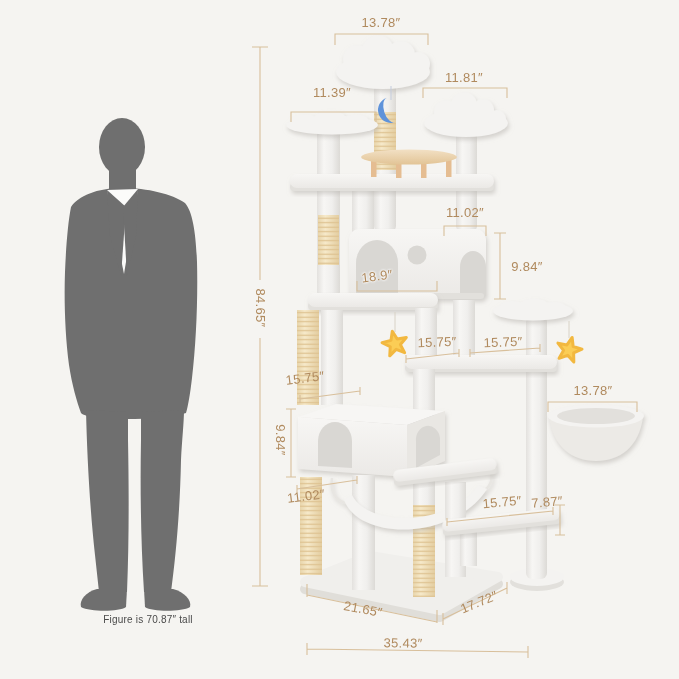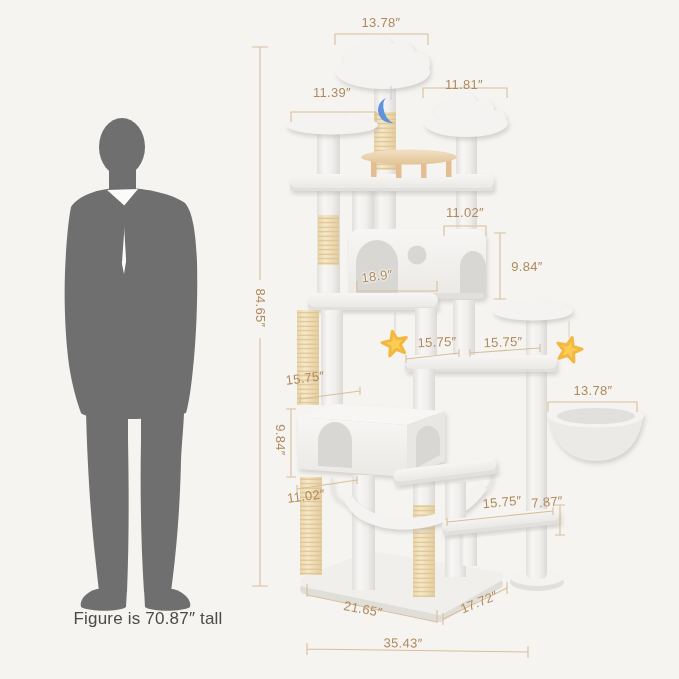--- a/index.html
+++ b/index.html
@@ -3,21 +3,21 @@
 <meta charset="utf-8">
 <style>
   html,body{margin:0;padding:0;background:#ffffff;}
   #screen{position:relative;width:679px;height:679px;overflow:hidden;
           background:var(--background,#f5f4f1);
           font-family:"Liberation Sans",sans-serif;}
   #scene{position:absolute;left:0;top:0;}
   .dim{position:absolute;font-size:13px;line-height:1;color:var(--dim-text,#b08a5e);
        letter-spacing:.3px;white-space:nowrap;transform:translate(-50%,-50%);}
   .glow{text-shadow:0 0 3px #fff,0 0 3px #fff,0 0 2px #fff;}
-  .caption{position:absolute;font-size:17px;color:var(--caption-text,#4a4a4a);
+  .caption{position:absolute;font-size:10px;color:var(--caption-text,#4a4a4a);
            white-space:nowrap;transform:translate(-50%,-50%);letter-spacing:.2px;}
   .dimline{stroke:var(--dim-line,#d8bf9b);stroke-width:1.1;fill:none;}
   .plush{fill:var(--plush-white,#f4f3f1);}
   .shade{fill:var(--plush-shadow,#e2e0dc);}
   .open{fill:var(--opening,#d9d7d3);}
   .fig{fill:var(--figure,#6f6f6f);}
 </style>
 </head>
 <body>
 
@@ -246,21 +246,21 @@
     <path class="dimline" d="M548,412 V402 H637 V412"></path>
     <path class="dimline" d="M447,526 V518 M447,522 L553,511 M553,515 V507"></path>
     <path class="dimline" d="M555,505 H565 M560,505 V535 M555,535 H565"></path>
     <path class="dimline" d="M307,584 V597 M307,595 L437,622 M437,610 V623"></path>
     <path class="dimline" d="M443,613 V625 M443,619 L507,588 M507,582 V594"></path>
     <path class="dimline" d="M307,643 V655 M307,649 L528,652 M528,646 V658"></path>
   </g>
 </svg>
 
 <div class="dim" style="left:381px;top:22px">13.78″</div>
-<div class="dim" style="left:464px;top:84px">11.81″</div>
+<div class="dim" style="left:464px;top:77px">11.81″</div>
 <div class="dim" style="left:332px;top:92px">11.39″</div>
 <div class="dim" style="left:260px;top:308px;transform:translate(-50%,-50%) rotate(90deg)">84.65″</div>
 <div class="dim" style="left:465px;top:212px">11.02″</div>
 <div class="dim" style="left:527px;top:266px">9.84″</div>
 <div class="dim glow" style="left:377px;top:276px;transform:translate(-50%,-50%) rotate(-7deg)">18.9″</div>
 <div class="dim" style="left:437px;top:342px;transform:translate(-50%,-50%) rotate(-2deg)">15.75″</div>
 <div class="dim" style="left:503px;top:342px;transform:translate(-50%,-50%) rotate(-2deg)">15.75″</div>
 <div class="dim" style="left:305px;top:378px;transform:translate(-50%,-50%) rotate(-7deg)">15.75″</div>
 <div class="dim" style="left:280px;top:440px;transform:translate(-50%,-50%) rotate(90deg)">9.84″</div>
 <div class="dim" style="left:306px;top:496px;transform:translate(-50%,-50%) rotate(-7deg)">11.02″</div>

